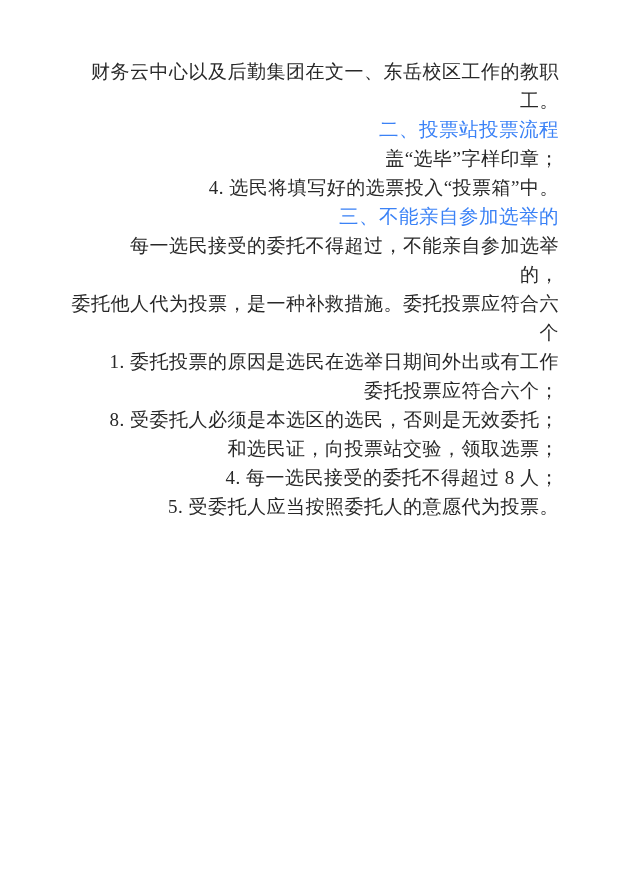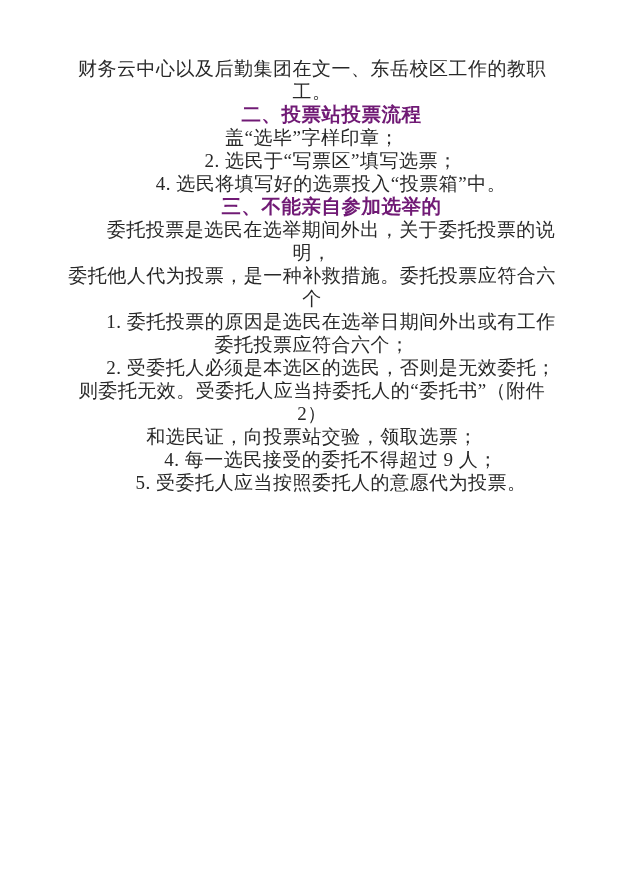--- a/index.html
+++ b/index.html
@@ -17,50 +17,48 @@
   .doc {
     position: absolute;
     left: 65px;
     top: 57px;
     width: 494px;
     color: #282828;
   }
   .line {
     font-family: "Liberation Serif", "DejaVu Serif", serif;
     font-size: 19px;
-    line-height: 23px;
+    line-height: 29px;
     letter-spacing: 0.5px;
     white-space: pre-wrap;
-    text-align: center;
+    text-align: right;
   }
   .indent {
     text-indent: 2em;
   }
   .heading {
     font-family: "Liberation Sans", "DejaVu Sans", sans-serif;
-    font-weight: 700;
+    font-weight: 400;
     font-size: 19.5px;
-    color: #701a75;
+    color: #3b82f6;
   }
 </style>
 </head>
 <body>
 
 <div class="page">
   <div class="doc">
     <div class="line">财务云中心以及后勤集团在文一、东岳校区工作的教职工。</div>
     <div class="line heading indent">二、投票站投票流程</div>
     <div class="line">盖“选毕”字样印章；</div>
-    <div class="line indent">2. 选民于“写票区”填写选票；</div>
     <div class="line indent">4. 选民将填写好的选票投入“投票箱”中。</div>
     <div class="line heading indent">三、不能亲自参加选举的</div>
-    <div class="line indent">委托投票是选民在选举期间外出，关于委托投票的说明，</div>
+    <div class="line indent">每一选民接受的委托不得超过，不能亲自参加选举的，</div>
     <div class="line">委托他人代为投票，是一种补救措施。委托投票应符合六个</div>
     <div class="line indent">1. 委托投票的原因是选民在选举日期间外出或有工作</div>
     <div class="line">委托投票应符合六个；</div>
-    <div class="line indent">2. 受委托人必须是本选区的选民，否则是无效委托；</div>
-    <div class="line">则委托无效。受委托人应当持委托人的“委托书”（附件 2）</div>
+    <div class="line indent">8. 受委托人必须是本选区的选民，否则是无效委托；</div>
     <div class="line">和选民证，向投票站交验，领取选票；</div>
-    <div class="line indent">4. 每一选民接受的委托不得超过 9 人；</div>
+    <div class="line indent">4. 每一选民接受的委托不得超过 8 人；</div>
     <div class="line indent">5. 受委托人应当按照委托人的意愿代为投票。</div>
 
   </div>
 </div>
 
 </body></html>

